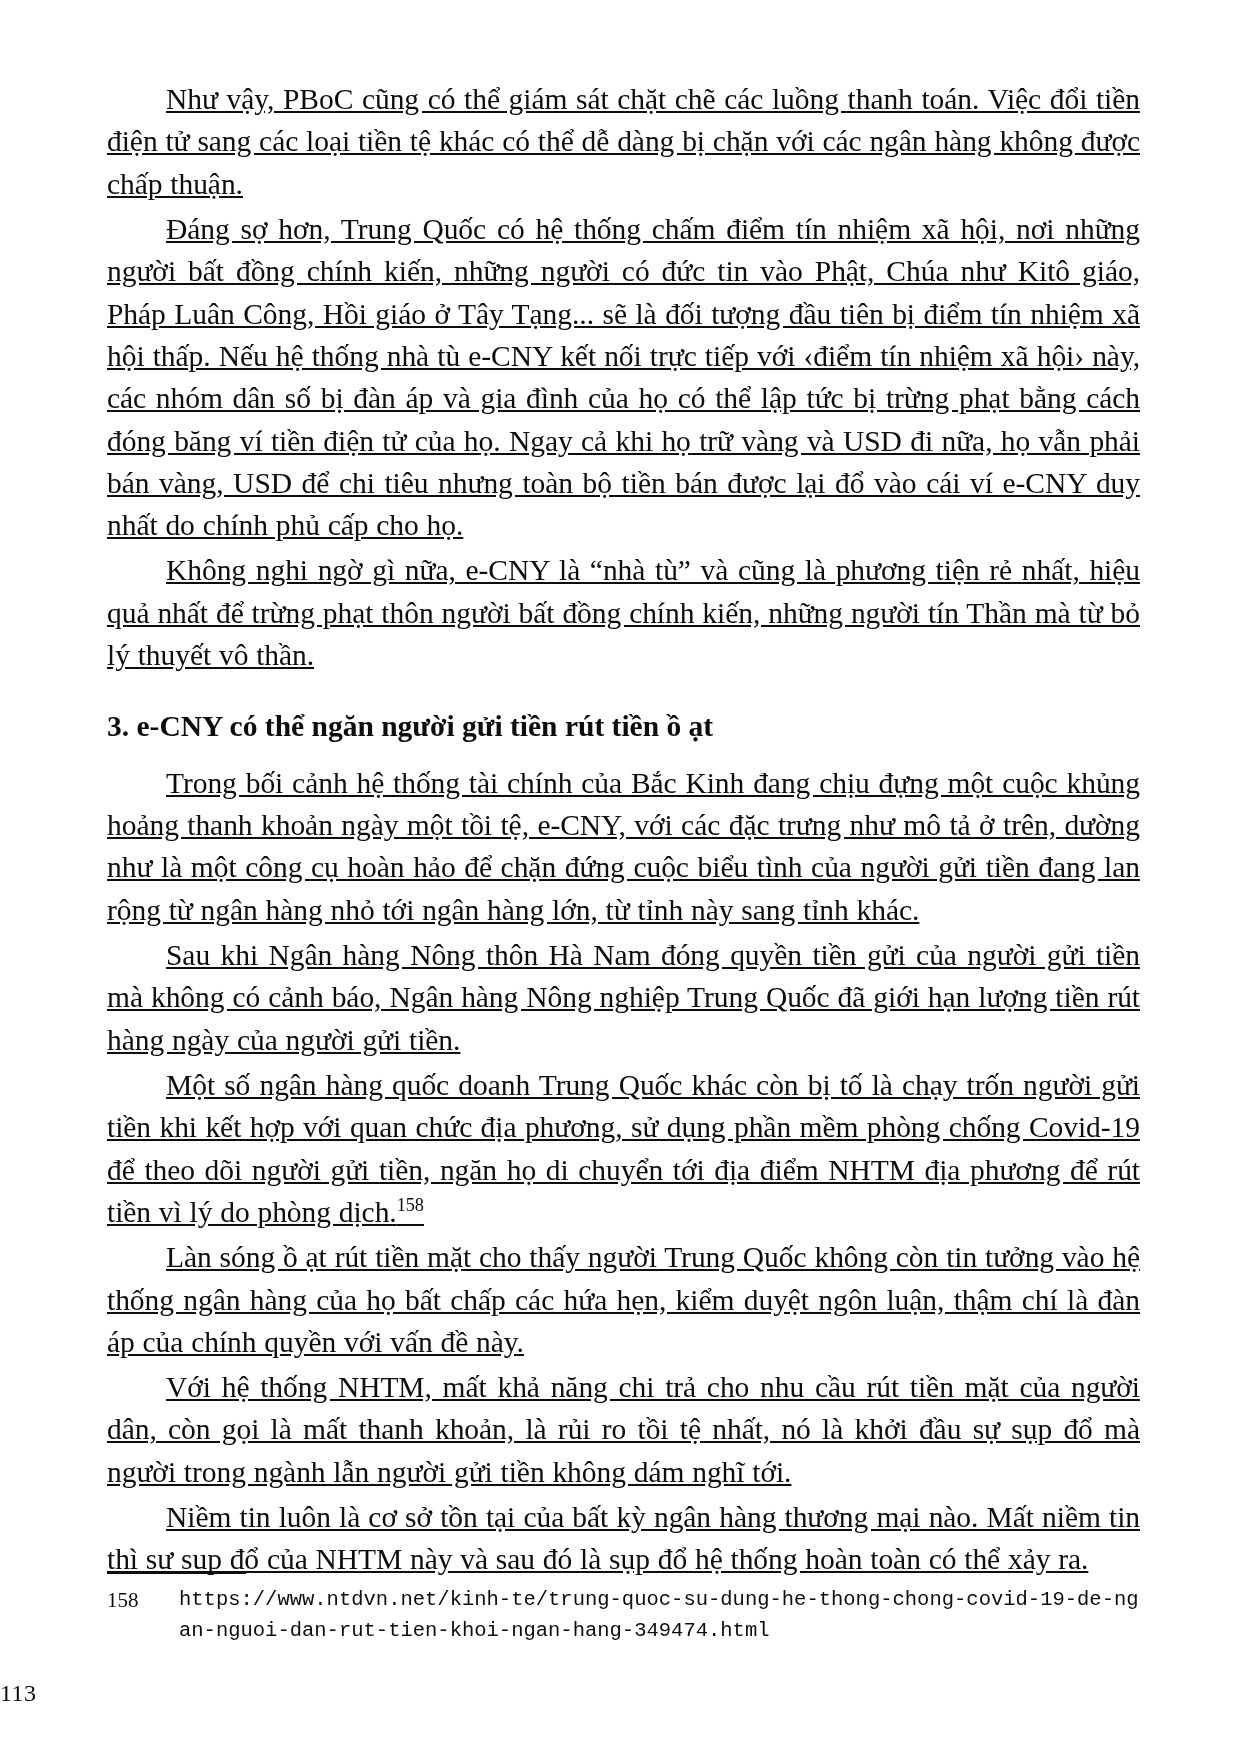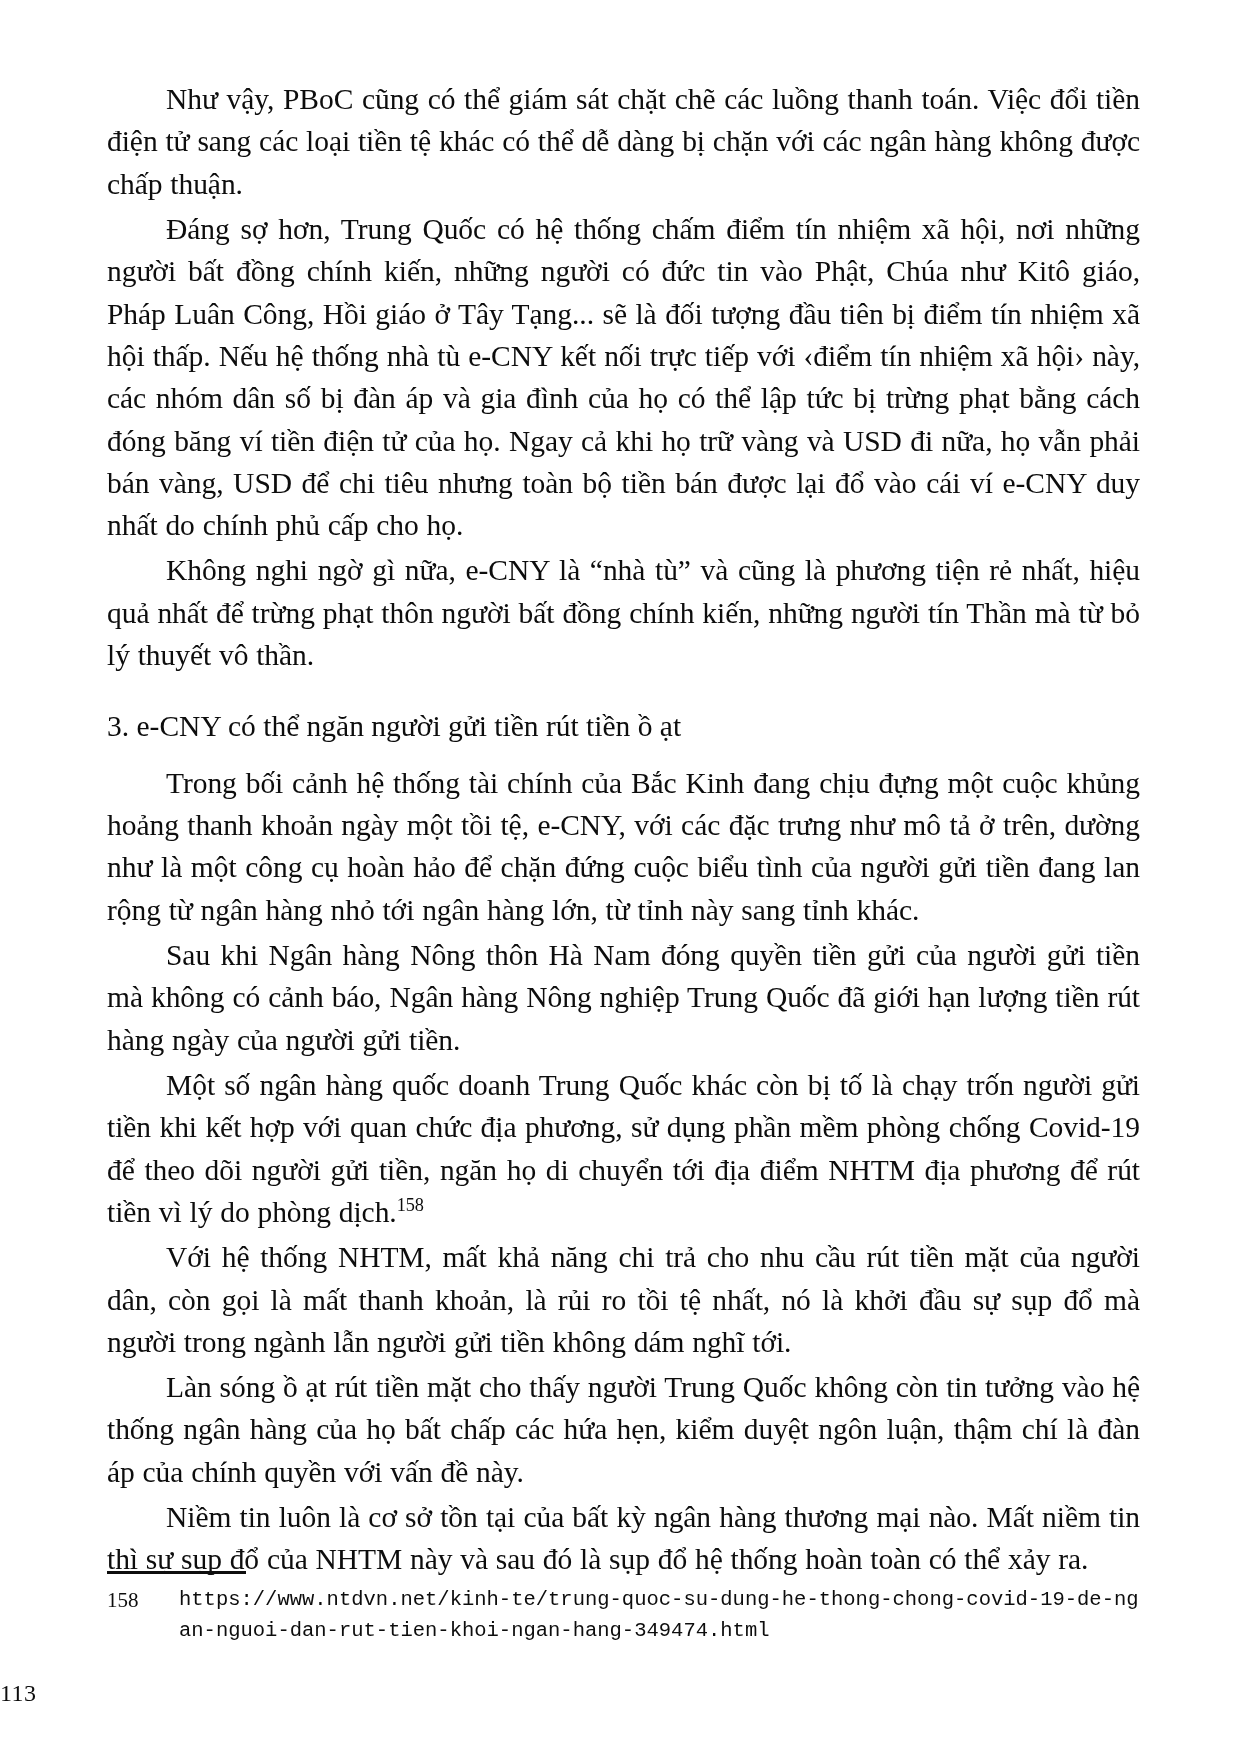--- a/index.html
+++ b/index.html
@@ -27,26 +27,27 @@
   }
   p.body-par {
     margin: 0 0 0.10em 0;
     font-size: 29.5px;
     line-height: 1.435;
     text-align: justify;
     text-indent: 2.0em;
     letter-spacing: -0.05px;
     word-spacing: 0.5px;
     hyphens: none;
+    text-decoration: underline;
   }
   h2.section-heading {
     margin: 30px 0 14px 0;
     font-size: 29.5px;
     line-height: 1.40;
-    font-weight: normal;
+    font-weight: bold;
     text-align: left;
     text-indent: 0;
     letter-spacing: 0px;
   }
   sup.footnote-ref {
     font-size: 0.62em;
     vertical-align: super;
     line-height: 0;
   }
   .footnote-area {
@@ -101,23 +102,23 @@
     <p class="body-par">Không nghi ngờ gì nữa, e-CNY là “nhà tù” và cũng là phương tiện rẻ nhất, hiệu quả nhất để trừng phạt thôn người bất đồng chính kiến, những người tín Thần mà từ bỏ lý thuyết vô thần.</p>
 
     <h2 class="section-heading">3. e-CNY có thể ngăn người gửi tiền rút tiền ồ ạt</h2>
 
     <p class="body-par">Trong bối cảnh hệ thống tài chính của Bắc Kinh đang chịu đựng một cuộc khủng hoảng thanh khoản ngày một tồi tệ, e-CNY, với các đặc trưng như mô tả ở trên, dường như là một công cụ hoàn hảo để chặn đứng cuộc biểu tình của người gửi tiền đang lan rộng từ ngân hàng nhỏ tới ngân hàng lớn, từ tỉnh này sang tỉnh khác.</p>
 
     <p class="body-par">Sau khi Ngân hàng Nông thôn Hà Nam đóng quyền tiền gửi của người gửi tiền mà không có cảnh báo, Ngân hàng Nông nghiệp Trung Quốc đã giới hạn lượng tiền rút hàng ngày của người gửi tiền.</p>
 
     <p class="body-par"><span>Một số ngân hàng quốc doanh Trung Quốc khác còn bị tố là chạy trốn người gửi tiền khi kết hợp với quan chức địa phương, sử dụng phần mềm phòng chống Covid-19 để theo dõi người gửi tiền, ngăn họ di chuyển tới địa điểm NHTM địa phương để rút tiền vì lý do phòng dịch.</span><sup class="footnote-ref">158</sup></p>
 
+    <p class="body-par">Làn sóng ồ ạt rút tiền mặt cho thấy người Trung Quốc không còn tin tưởng vào hệ thống ngân hàng của họ bất chấp các hứa hẹn, kiểm duyệt ngôn luận, thậm chí là đàn áp của chính quyền với vấn đề này.</p>
+
     <p class="body-par">Với hệ thống NHTM, mất khả năng chi trả cho nhu cầu rút tiền mặt của người dân, còn gọi là mất thanh khoản, là rủi ro tồi tệ nhất, nó là khởi đầu sự sụp đổ mà người trong ngành lẫn người gửi tiền không dám nghĩ tới.</p>
-
-    <p class="body-par">Làn sóng ồ ạt rút tiền mặt cho thấy người Trung Quốc không còn tin tưởng vào hệ thống ngân hàng của họ bất chấp các hứa hẹn, kiểm duyệt ngôn luận, thậm chí là đàn áp của chính quyền với vấn đề này.</p>
 
     <p class="body-par">Niềm tin luôn là cơ sở tồn tại của bất kỳ ngân hàng thương mại nào. Mất niềm tin thì sự sụp đổ của NHTM này và sau đó là sụp đổ hệ thống hoàn toàn có thể xảy ra.</p>
 
   </div>
 
   <div class="footnote-area">
     <div class="footnote-rule"></div>
     <div class="footnote-row">
       <span class="footnote-num">158</span>
       <span class="footnote-text">https://www.ntdvn.net/kinh-te/trung-quoc-su-dung-he-thong-chong-covid-19-de-ngan-nguoi-dan-rut-tien-khoi-ngan-hang-349474.html</span>

